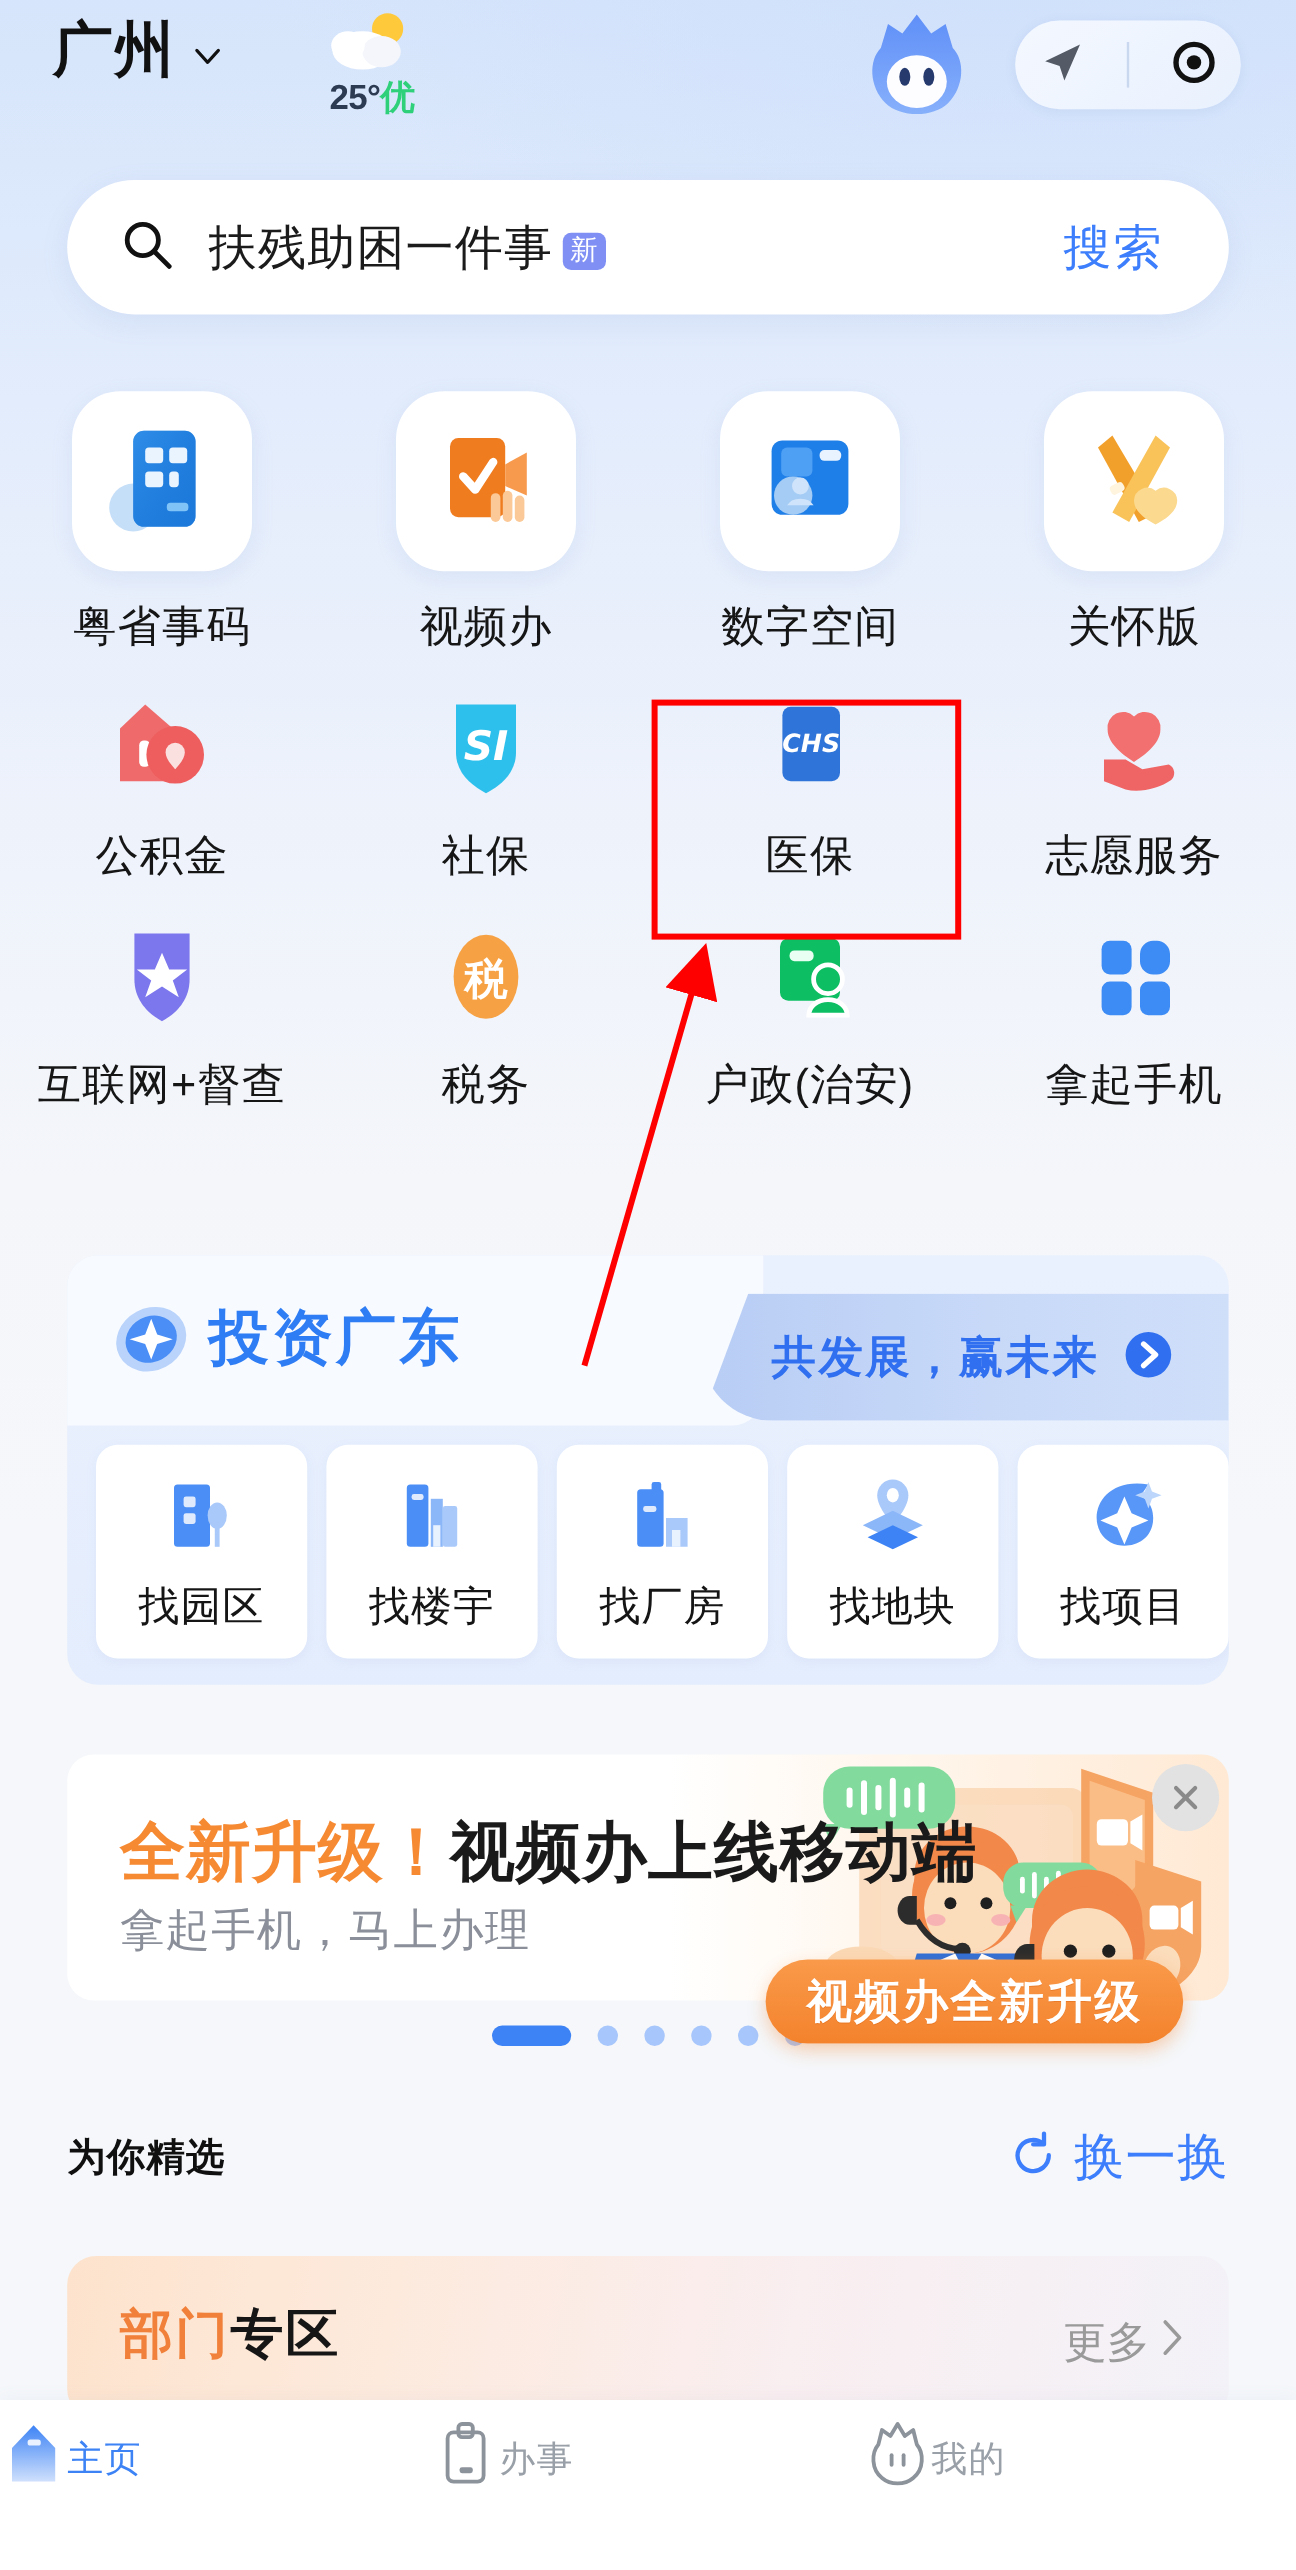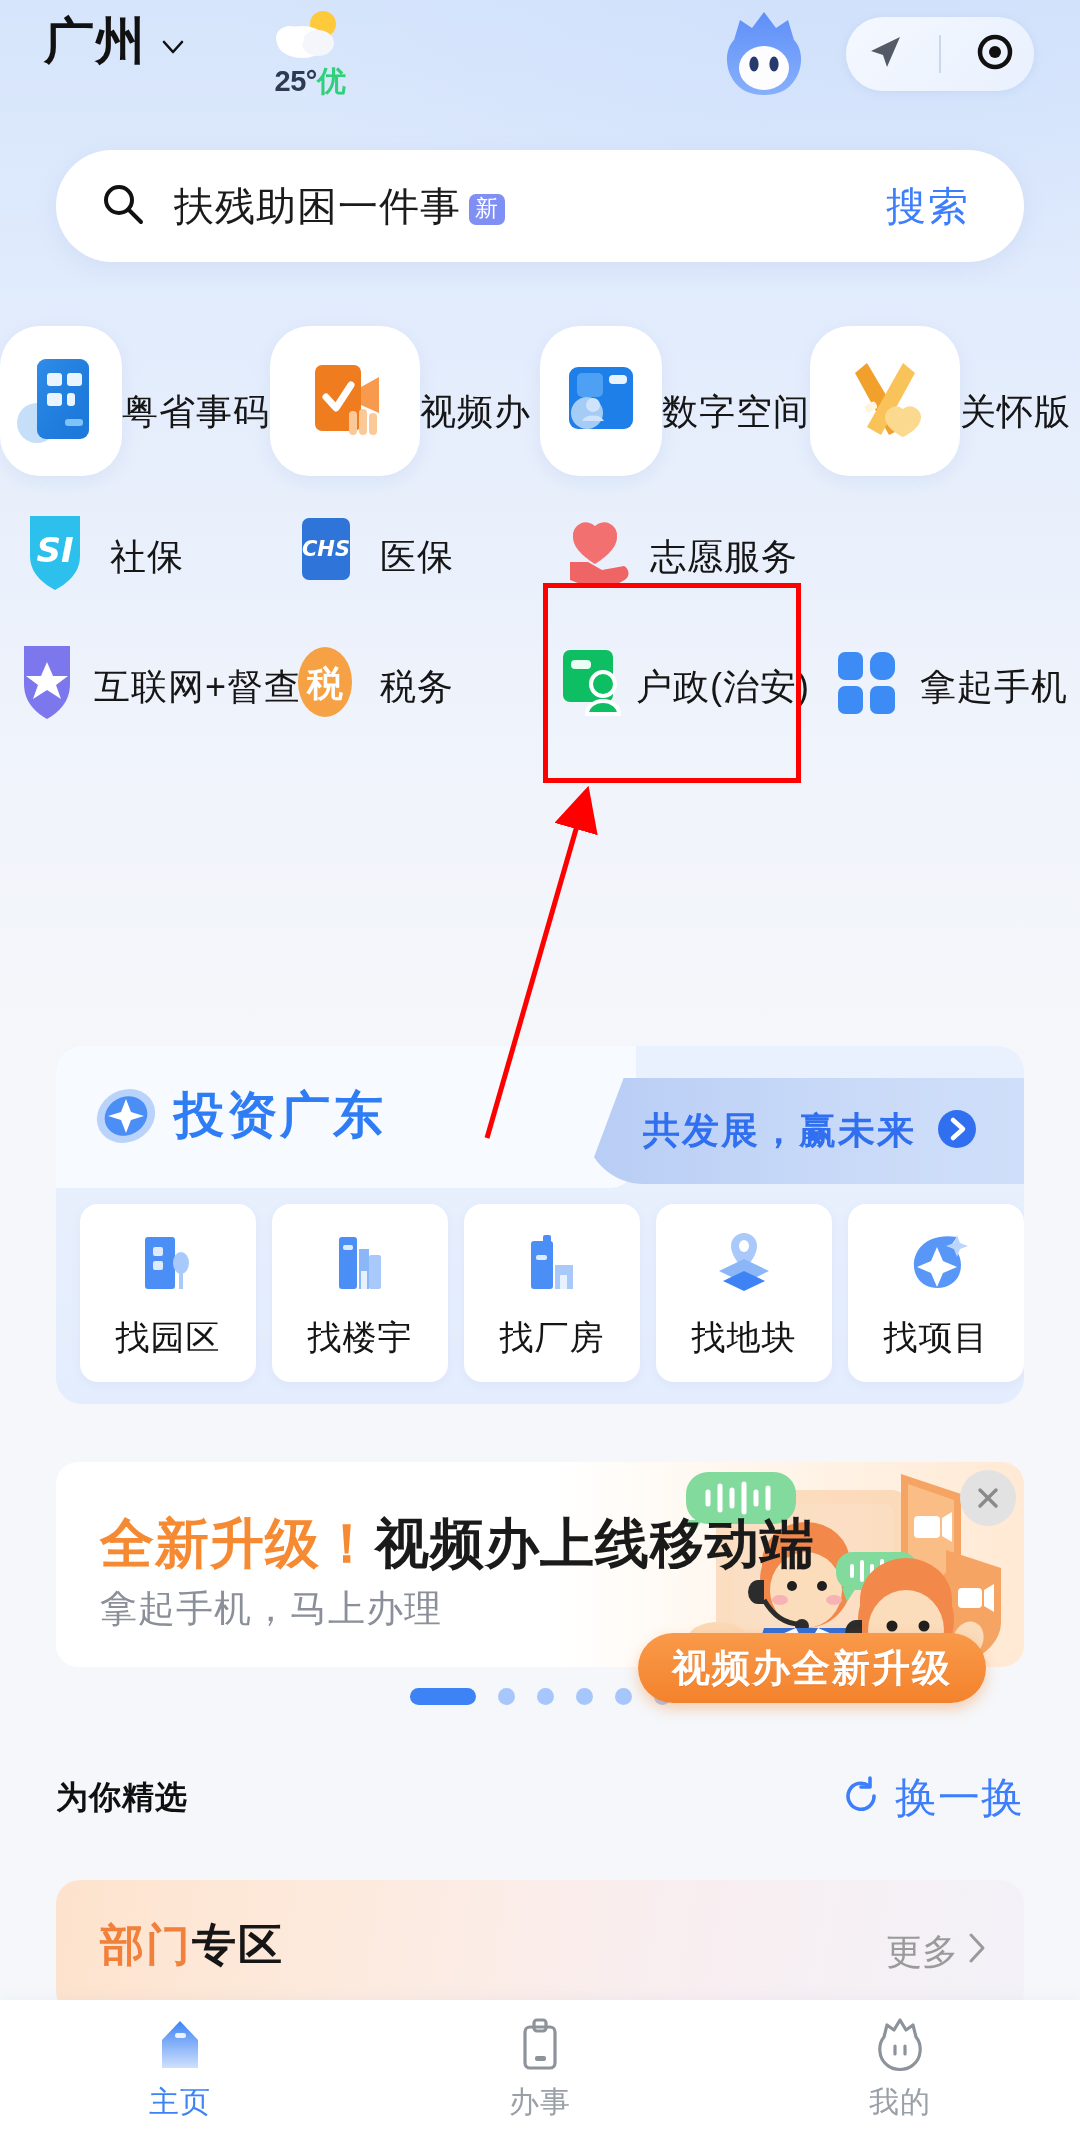--- a/index.html
+++ b/index.html
@@ -44,21 +44,21 @@
     display:flex;align-items:center;gap:8px;
   }
   .kw .newtag{
     background:#7f8ff4;color:#fff;font-size:23px;border-radius:7px;
     padding:3px 6px 5px 6px;line-height:1;font-weight:500;position:relative;top:3px;
   }
   .search .btn{margin-left:auto;margin-right:54px;font-size:40px;color:#3d7efc;font-weight:500;letter-spacing:2px;}
   
   .grid{position:absolute;left:0;top:326px;width:1080px;}
   .grow{display:flex;}
-  .gcell{width:270px;display:flex;align-items:center;}
+  .gcell{width:270px;display:flex;flex-direction:column;align-items:center;}
   .gcell .lbl{font-size:36px;color:#161616;letter-spacing:1px;white-space:nowrap;}
   .bigtile{
     width:150px;height:150px;border-radius:40px;background:#fff;
     display:flex;align-items:center;justify-content:center;
     box-shadow:0 6px 18px rgba(130,160,210,.14);
   }
   .row1 .lbl{margin-top:22px;}
   .smalltile{width:110px;height:110px;display:flex;align-items:center;justify-content:center;}
   .row2,.row3{margin-top:20px;}
   .row2 .lbl,.row3 .lbl{margin-top:12px;}
@@ -133,21 +133,21 @@
   }
   .dept-title{position:absolute;left:44px;top:36px;font-size:44px;font-weight:800;letter-spacing:2px;}
   .dept-title .o{color:#f1803a;}
   .dept-title .b{color:#161616;}
   .dept-more{position:absolute;right:36px;top:48px;display:flex;align-items:center;gap:8px;font-size:36px;color:#9a9a9a;}
   
   .tabbar{
     position:absolute;left:0;bottom:0;width:1080px;height:142px;background:#fff;
     display:flex;align-items:flex-start;box-shadow:0 -2px 14px rgba(120,150,200,.07);
   }
-  .tab{width:360px;display:flex;flex-direction:column;align-items:center;padding-top:16px;}
+  .tab{width:360px;display:flex;flex-direction:row;align-items:center;padding-top:16px;}
   .tab .tl{font-size:30px;margin-top:6px;color:#9aa0a8;letter-spacing:1px;}
   .tab.active .tl{color:#3d83f5;}
   
   .annot-box{
     position:absolute;left:543px;top:583px;width:258px;height:200px;
     border:5px solid #ff0000;box-sizing:border-box;pointer-events:none;z-index:40;
   }
   .annot-arrow{position:absolute;left:0;top:0;width:1080px;height:2142px;pointer-events:none;z-index:39;}
 </style>
 </head>
@@ -285,20 +285,31 @@
             <path d="M70 14 L34 78 L48 86 L82 24 Z" fill="#f9c35a"></path>
             <rect x="32" y="54" width="12" height="8" rx="3" fill="#fff4dd" transform="rotate(-28 38 58)"></rect>
             <path d="M70 60 a11 11 0 0 1 18 8 c0 10 -12 17 -18 20 c-6 -3 -18 -10 -18 -20 a11 11 0 0 1 18 -8 z" fill="#fbd98f"></path>
           </svg>
         </div>
         <div class="lbl">关怀版</div>
       </div>
     </div>
 
     <div class="grow row2">
+      <div class="gcell">
+        <div class="smalltile">
+          <svg width="94" height="94" viewBox="0 0 94 94">
+            <path d="M33 12 L56 32 L56 76 L12 76 L12 32 Z" fill="#ef6b6b"></path>
+            <rect x="28" y="42" width="9" height="22" rx="4" fill="#fff"></rect>
+            <circle cx="58" cy="54" r="24" fill="#ee5e5e"></circle>
+            <path d="M58 44 a8 8 0 0 1 8 8 c0 6 -8 14 -8 14 s-8 -8 -8 -14 a8 8 0 0 1 8 -8z" fill="#fbe0e0"></path>
+          </svg>
+        </div>
+        <div class="lbl">公积金</div>
+      </div>
 
       <div class="gcell">
         <div class="smalltile">
           <svg width="94" height="94" viewBox="0 0 94 94">
             <path d="M22 12 L72 12 L72 52 C72 70 58 80 47 86 C36 80 22 70 22 52 Z" fill="#2ec0ec"></path>
             <text x="47" y="58" font-size="34" font-style="italic" font-weight="bold" fill="#fff" text-anchor="middle" font-family="DejaVu Sans, sans-serif">SI</text>
           </svg>
         </div>
         <div class="lbl">社保</div>
       </div>

